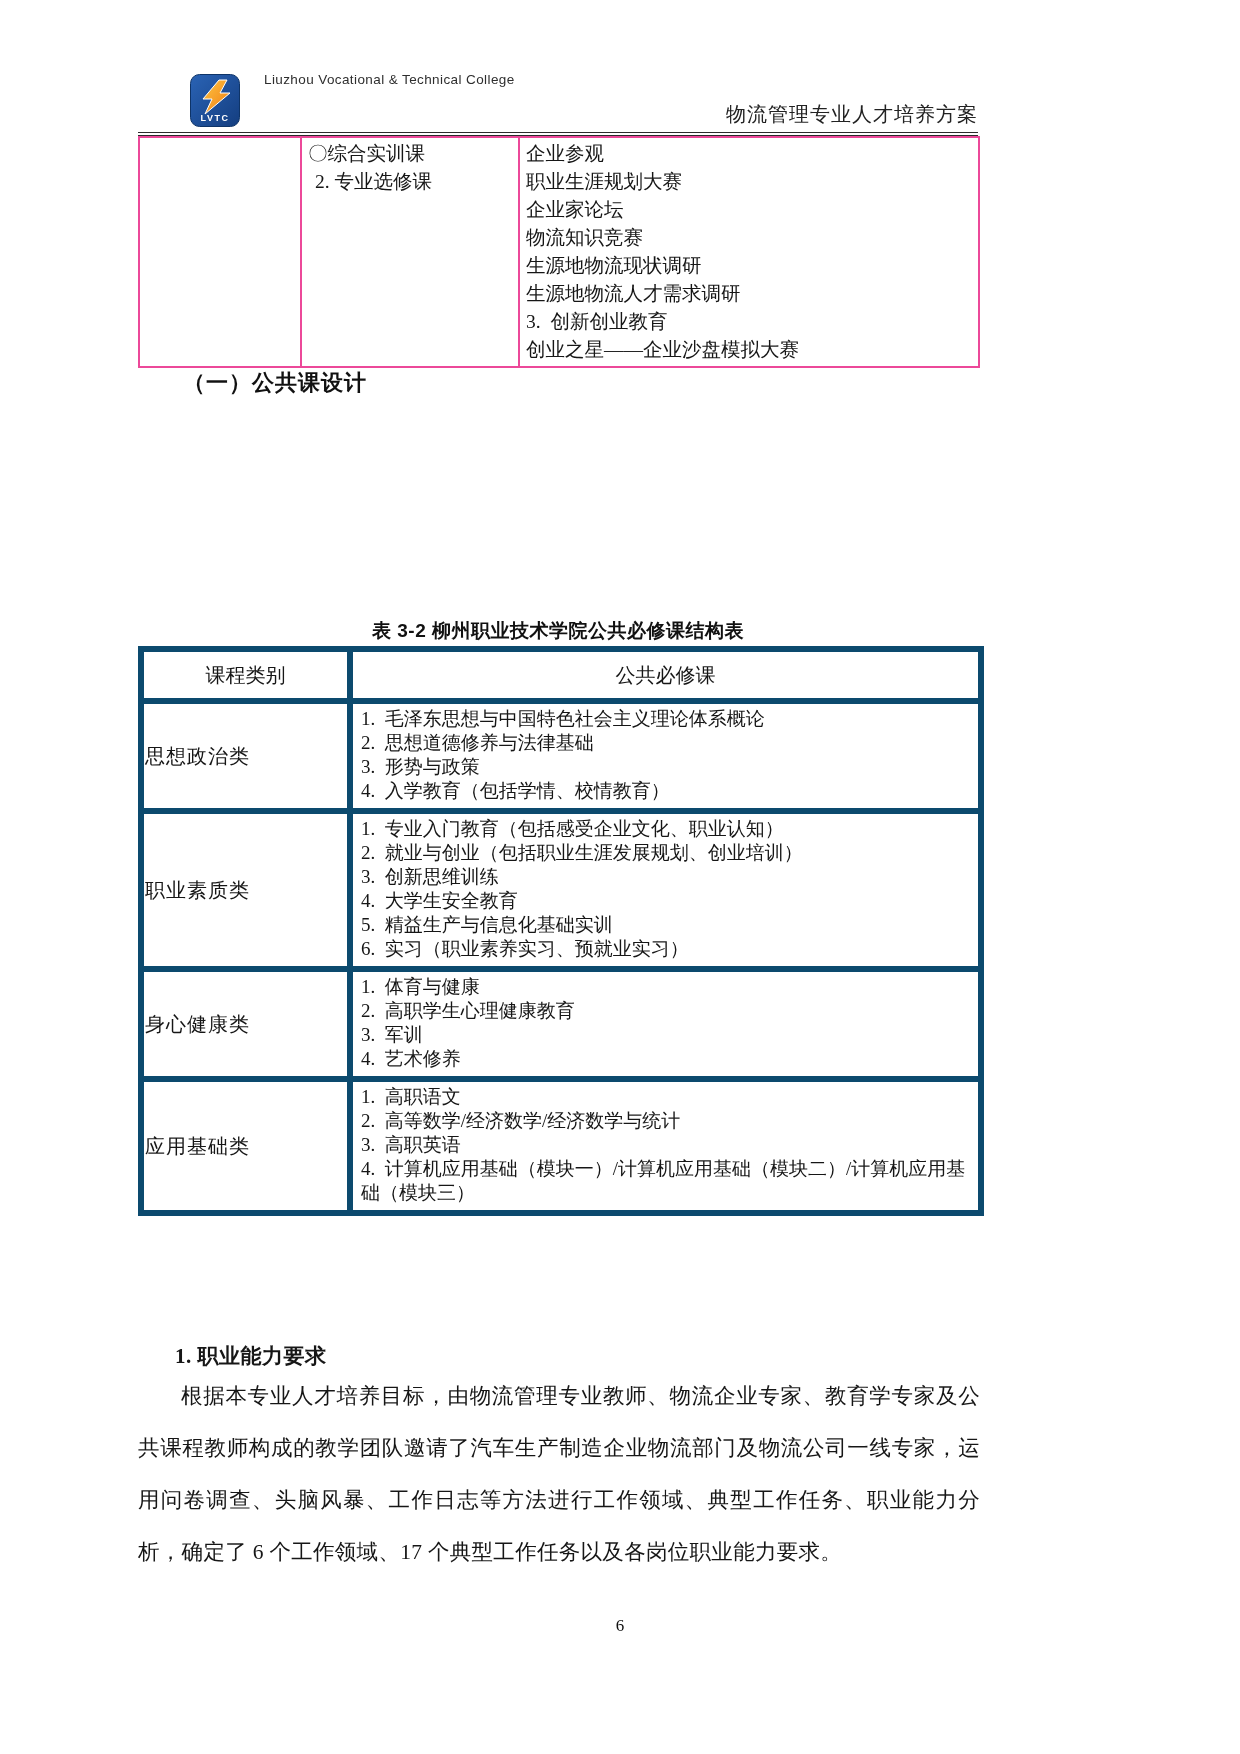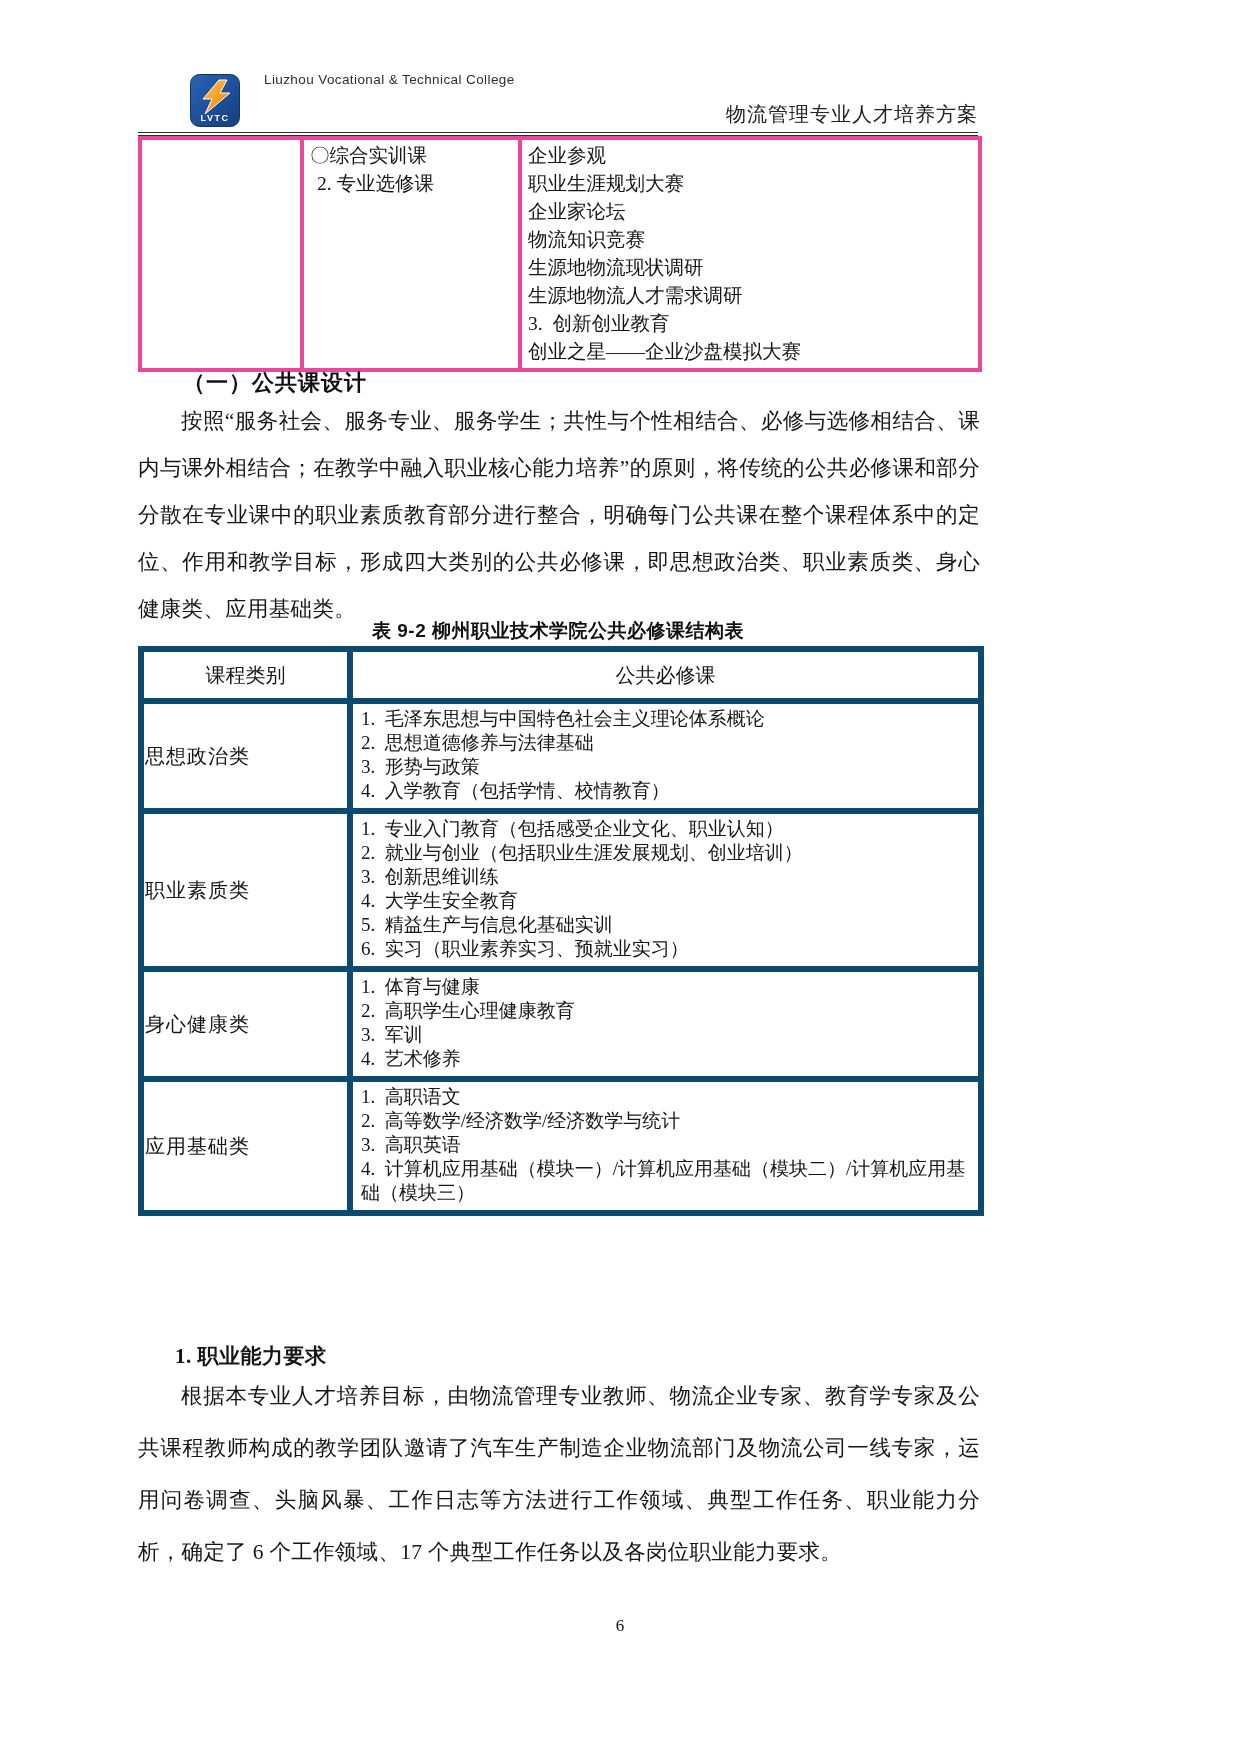--- a/index.html
+++ b/index.html
@@ -32,21 +32,21 @@
   .doc-title{
     position:absolute;right:0px;bottom:4px;
     font-size:20px;color:#222;letter-spacing:1px;white-space:nowrap;text-align:right;
   }
   
   .toptable{
     position:absolute;left:138px;top:136px;width:840px;
     border-collapse:collapse;table-layout:fixed;
   }
   .toptable td{
-    border:4px solid #ec4899;vertical-align:top;
+    border:2px solid #ec4899;vertical-align:top;
     font-size:19.5px;line-height:28px;padding:2px 6px;
   }
   .toptable .c2line{white-space:pre-wrap;}
   .toptable .c2line.second{margin-left:7px;}
   .toptable .c3line{white-space:pre-wrap;}
   
   .h1a{
     position:absolute;left:183px;top:368px;
     font-family:"Liberation Sans","DejaVu Sans",sans-serif;
     font-size:22px;font-weight:700;color:#111;letter-spacing:1px;
@@ -148,23 +148,22 @@
         <div class="c3line">生源地物流现状调研</div>
         <div class="c3line">生源地物流人才需求调研</div>
         <div class="c3line">3.  创新创业教育</div>
         <div class="c3line">创业之星——企业沙盘模拟大赛</div>
       </td>
     </tr>
   </tbody>
     </table>
 
   <div class="h1a">（一）公共课设计</div>
-  <div class="para1">按照“服务社会、服务专业、服务学生；共性与个性相结合、必修与选修相结合、课内与课外相结合；在教学中融入职业核心能力培养”的原则，将传统的公共必修课和部分分散在专业课中的职业素质教育部分进行整合，明确每门公共课在整个课程体系中的定位、作用和教学目标，形成四大类别的公共必修课，即思想政治类、职业素质类、身心健康类、应用基础类。</div>
-
-  <div class="caption">表 9-2 柳州职业技术学院公共必修课结构表</div>
+
+  <div class="caption">表 3-2 柳州职业技术学院公共必修课结构表</div>
   <table class="t42">
     <colgroup>
         <col style="width:209px">
         <col style="width:631px">
       </colgroup>
     <tbody>
         <tr>
       <th>课程类别</th>
       <th>公共必修课</th>
     </tr>

